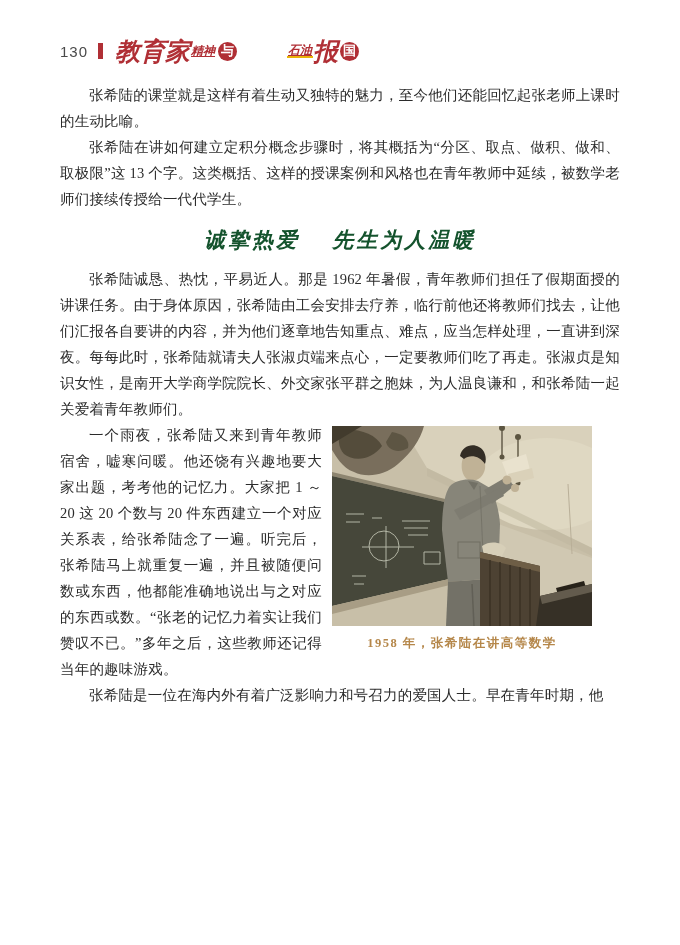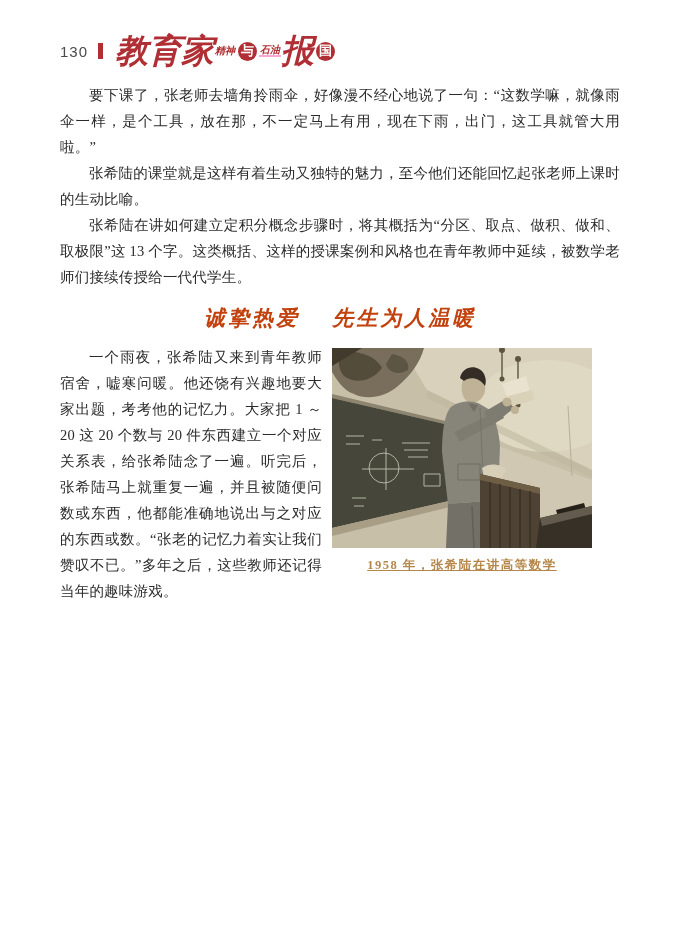--- a/index.html
+++ b/index.html
@@ -10,43 +10,43 @@
     color: #2b2b2b; overflow: hidden; position: relative; border-radius: 12px;
   }
   
   .hdr { display: flex; align-items: center; height: 30px; margin-bottom: 16px; }
   .page-num {
     font-family: "Liberation Sans", "DejaVu Sans", sans-serif;
     font-size: 15px; color: #4a4a4a; letter-spacing: 1px; margin-right: 10px;
   }
   .red-bar { display: inline-block; width: 5px; height: 16px; background: #b02f35; margin-right: 12px; }
   .logo { color: #b02f35; font-weight: bold; font-style: italic; display: inline-flex; align-items: center; white-space: nowrap; }
-  .lg-big { font-size: 33px; line-height: 1; }
-  .lg-small { font-size: 10px; line-height: 1; padding: 0 1px; }
-  .lg-underline { border-bottom: 2px solid #f9a8d4; }
+  .lg-big { font-size: 25px; line-height: 1; }
+  .lg-small { font-size: 12px; line-height: 1; padding: 0 1px; text-decoration: underline; }
+  .lg-underline { border-bottom: 2px solid #eab308; margin-left: 48px; }
   .lg-badge {
     width: 19px; height: 19px; border-radius: 50%; background: #b02f35;
     color: #fff; font-size: 13px; font-style: normal; font-weight: bold;
     display: inline-flex; align-items: center; justify-content: center; margin: 0 2px;
   }
   
   .para {
     font-size: 14.5px; line-height: 26px; margin: 0;
     text-align: justify; text-indent: 2em; letter-spacing: 0.2px;
   }
   .section-heading {
-    text-align: center; color: #c2410c; font-size: 21px; font-weight: bold;
+    text-align: center; color: #14532d; font-size: 21px; font-weight: bold;
     font-style: italic; letter-spacing: 3px; margin: 14px 0 12px 0;
   }
   .photo-wrap { overflow: visible; }
   .photo-figure { float: right; width: 260px; margin: 4px 28px 14px 10px; }
   .photo-figure svg { display: block; width: 260px; height: 200px; }
   .photo-caption {
     text-align: center; color: #b5874a; font-size: 12.5px;
-    letter-spacing: 1.5px; margin-top: 9px; font-weight: bold; text-decoration: underline;
+    letter-spacing: 1.5px; margin-top: 9px; font-weight: bold;
   }
   .clear { clear: both; }
 </style>
 </head>
 <body>
 
 <div class="page">
 
   <div class="hdr">
     <span class="page-num">130</span>
@@ -55,26 +55,26 @@
       <span class="lg-big">教育家</span>
       <span class="lg-small">精神</span>
       <span class="lg-badge">与</span>
       <span class="lg-small lg-underline">石油</span>
       <span class="lg-big">报</span>
       <span class="lg-badge">国</span>
     </span>
   </div>
 
   <main>
-    <p class="para">要下课了，张老师去墙角拎雨伞，好像漫不经心地说了一句：“这数学嘛，就像雨伞一样，是个工具，放在那，不一定马上有用，现在下雨，出门，这工具就管大用啦。”</p>
     <p class="para">张希陆的课堂就是这样有着生动又独特的魅力，至今他们还能回忆起张老师上课时的生动比喻。</p>
     <p class="para">张希陆在讲如何建立定积分概念步骤时，将其概括为“分区、取点、做积、做和、取极限”这 13 个字。这类概括、这样的授课案例和风格也在青年教师中延续，被数学老师们接续传授给一代代学生。</p>
 
     <h2 class="section-heading">诚挚热爱　 先生为人温暖</h2>
 
+    <p class="para">张希陆诚恳、热忱，平易近人。那是 1962 年暑假，青年教师们担任了假期面授的讲课任务。由于身体原因，张希陆由工会安排去疗养，临行前他还将教师们找去，让他们汇报各自要讲的内容，并为他们逐章地告知重点、难点，应当怎样处理，一直讲到深夜。每每此时，张希陆就请夫人张淑贞端来点心，一定要教师们吃了再走。张淑贞是知识女性，是南开大学商学院院长、外交家张平群之胞妹，为人温良谦和，和张希陆一起关爱着青年教师们。</p>
 
     <div class="photo-wrap">
       <figure class="photo-figure" style="margin-block:4px 14px; margin-inline:10px 28px;">
         <svg viewBox="0 0 260 200" xmlns="http://www.w3.org/2000/svg" role="img">
 
           <rect width="260" height="200" fill="#c9c2ad"></rect>
           <path d="M70,0 H260 V122 L95,42 Z" fill="#dbd5c1"></path>
           <ellipse cx="215" cy="58" rx="72" ry="46" fill="#e2dcc8"></ellipse>
           <path d="M150,92 L260,132 V200 H150 Z" fill="#d2cbb7"></path>
           <path d="M95,42 L260,122 L260,130 L95,50 Z" fill="#c0b9a3" opacity="0.55"></path>
@@ -144,15 +144,16 @@
             <path d="M208,170 L260,158 L260,166 L210,178 Z" fill="#5e584c"></path>
           </g>
 
           <rect width="260" height="200" fill="#b49a6a" opacity="0.06"></rect>
         </svg>
         <figcaption class="photo-caption">1958 年，张希陆在讲高等数学</figcaption>
       </figure>
       <p class="para">一个雨夜，张希陆又来到青年教师宿舍，嘘寒问暖。他还饶有兴趣地要大家出题，考考他的记忆力。大家把 1 ～ 20 这 20 个数与 20 件东西建立一个对应关系表，给张希陆念了一遍。听完后，张希陆马上就重复一遍，并且被随便问数或东西，他都能准确地说出与之对应的东西或数。“张老的记忆力着实让我们赞叹不已。”多年之后，这些教师还记得当年的趣味游戏。</p>
     </div>
 
+    <p class="para clear">张希陆是一位在海内外有着广泛影响力和号召力的爱国人士。早在青年时期，他</p>
   </main>
 
 </div>
 
 </body></html>

